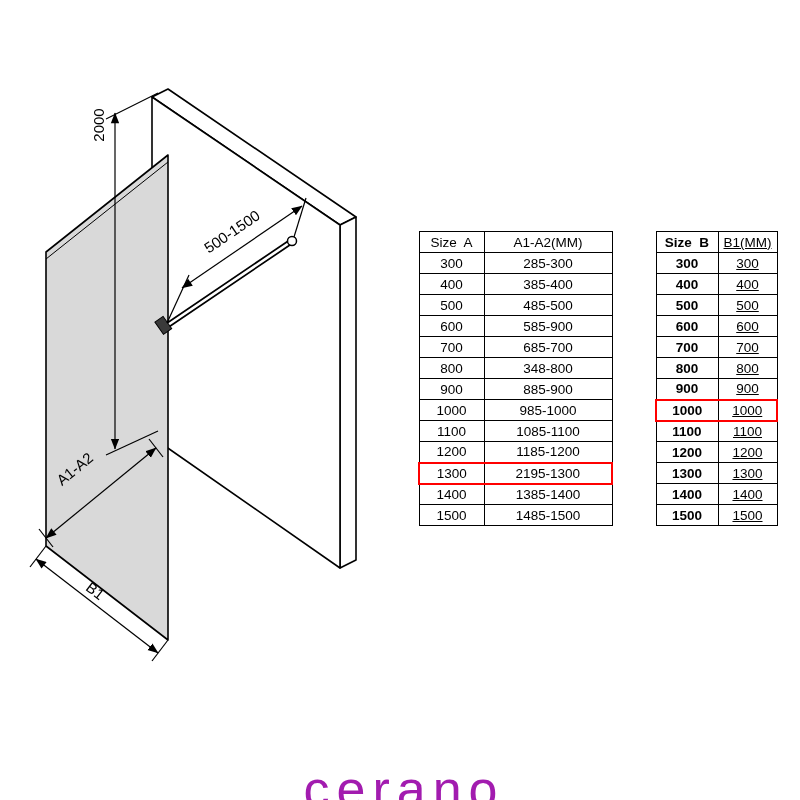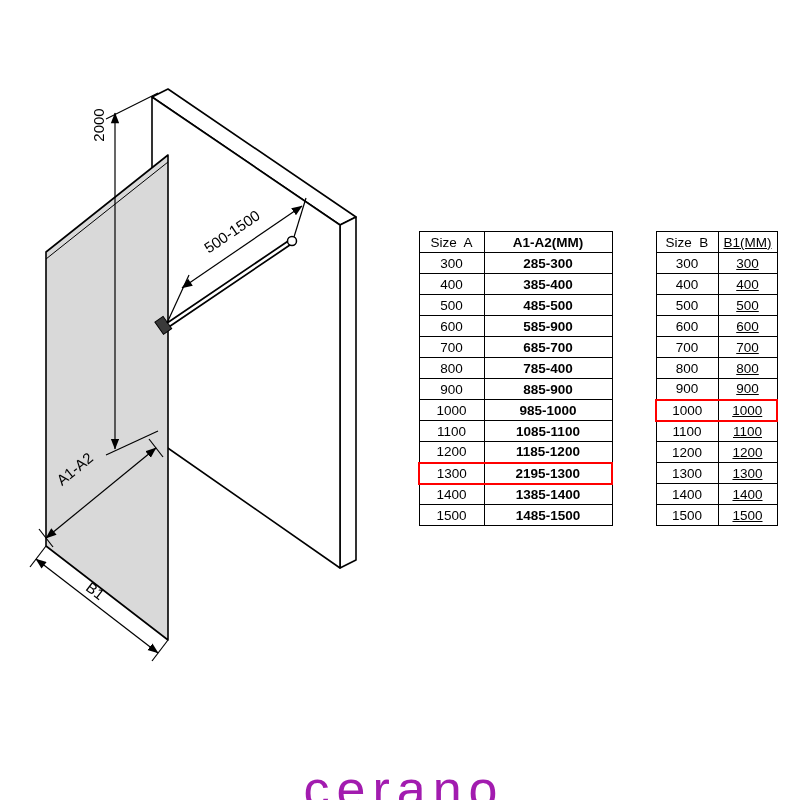--- a/index.html
+++ b/index.html
@@ -31,23 +31,23 @@
   table.spec th, table.spec td {
     border: 1px solid #000;
     height: 21px;
     padding: 0 5px;
     font-weight: normal;
     white-space: pre;
     vertical-align: middle;
   }
   #tableA { left: 418px; top: 231px; }
   #tableA th:first-child, #tableA td:first-child { width: 65px; }
-  #tableA th:last-child,  #tableA td:last-child  { width: 128px; font-weight: bold; }
+  #tableA th:last-child,  #tableA td:last-child  { width: 128px; }
   #tableB { left: 655px; top: 231px; }
-  #tableB th:first-child, #tableB td:first-child { width: 62px; }
+  #tableB th:first-child, #tableB td:first-child { width: 62px; font-weight: bold; }
   #tableB th:last-child,  #tableB td:last-child  { width: 58px; text-decoration: underline; }
 
   tr.hl td { border-top: 2px solid var(--hl, #f00); border-bottom: 2px solid var(--hl, #f00); }
   tr.hl td:first-child { border-left: 2px solid var(--hl, #f00); }
   tr.hl td:last-child  { border-right: 2px solid var(--hl, #f00); }
 
   .logo {
     position: absolute;
     left: 8px; right: 0; top: 724px;
     text-align: center;
@@ -143,21 +143,21 @@
         <tr>
           <td>600</td>
           <td>585-900</td>
         </tr>
         <tr>
           <td>700</td>
           <td>685-700</td>
         </tr>
         <tr>
           <td>800</td>
-          <td>785-400</td>
+          <td>348-800</td>
         </tr>
         <tr>
           <td>900</td>
           <td>885-900</td>
         </tr>
         <tr>
           <td>1000</td>
           <td>985-1000</td>
         </tr>
         <tr>

